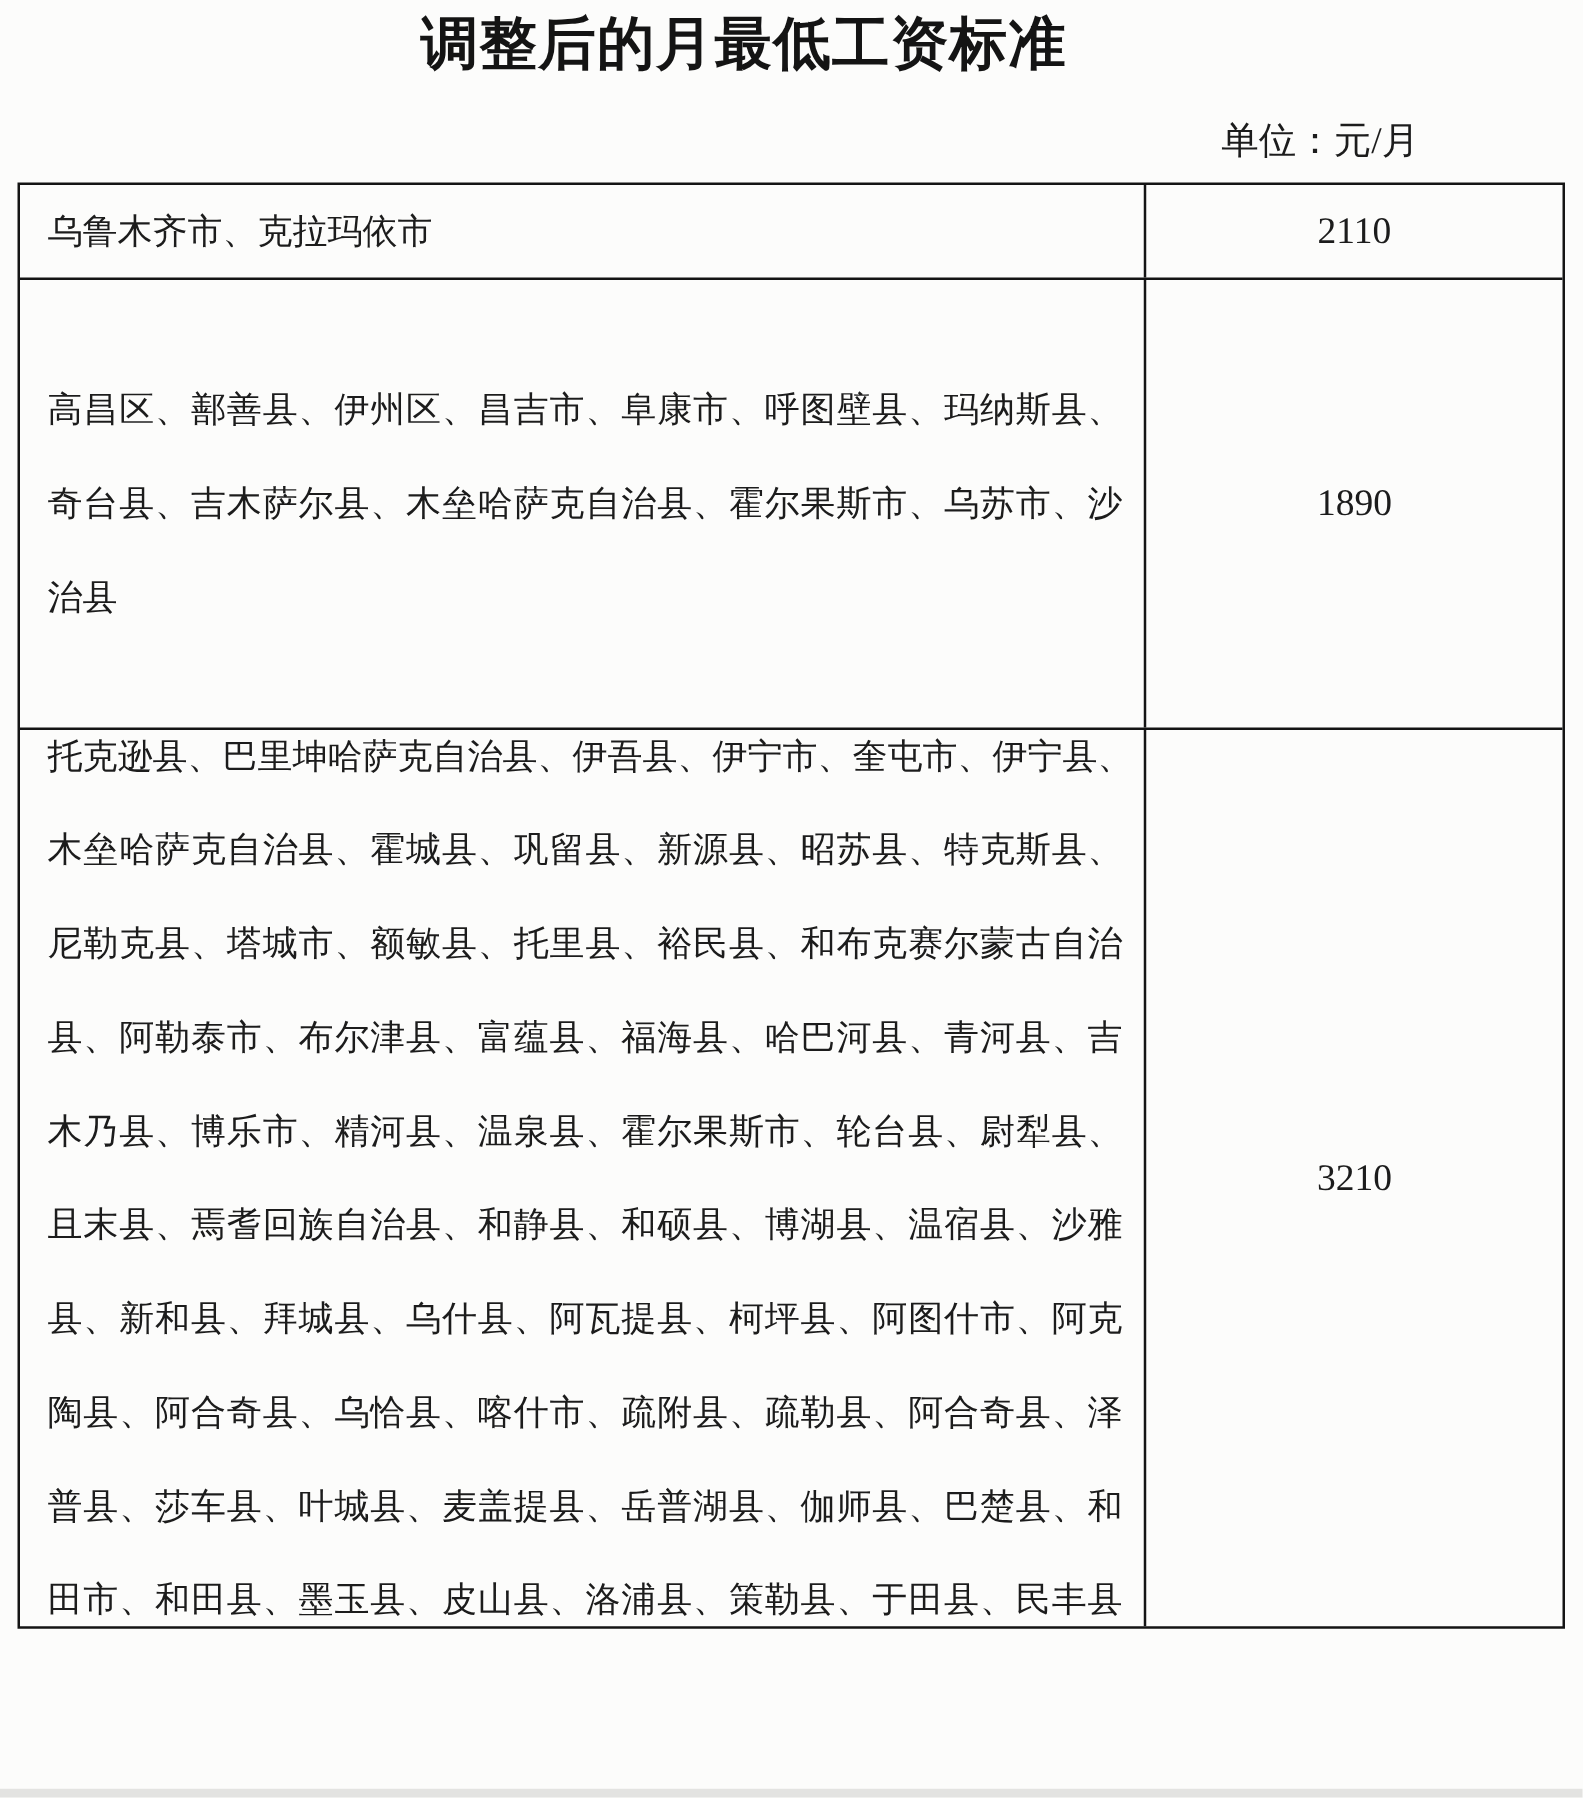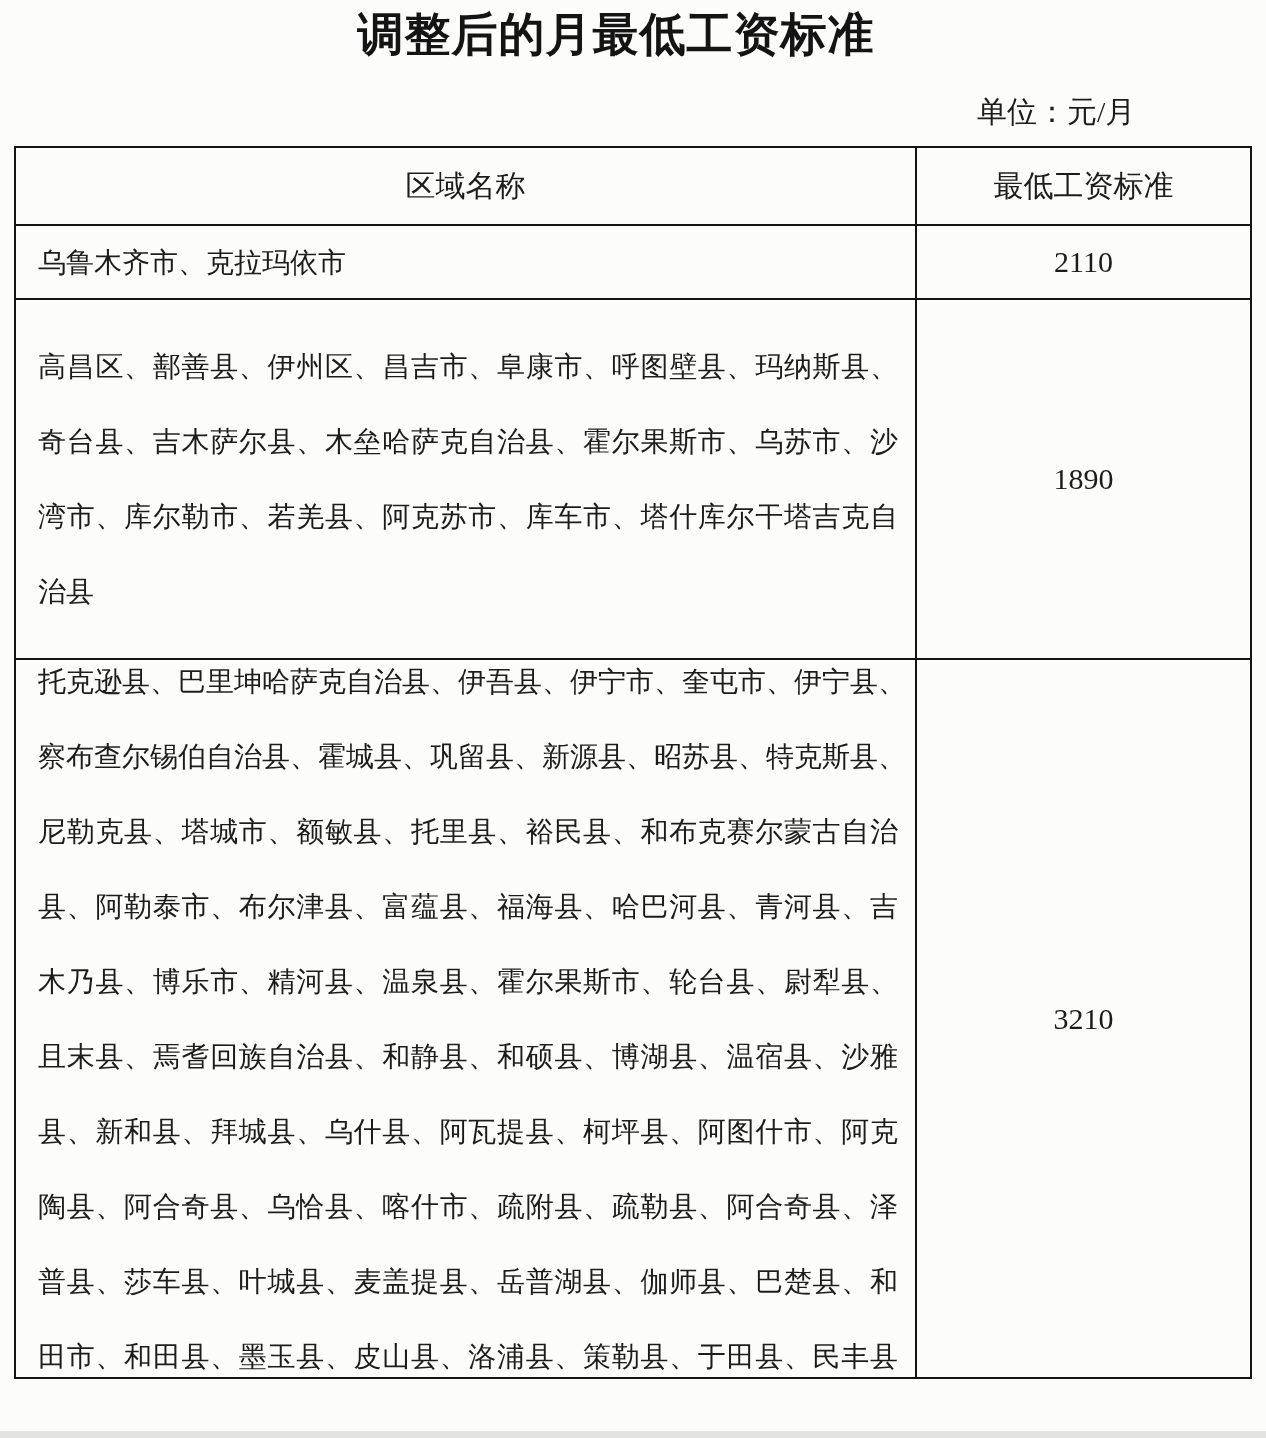--- a/index.html
+++ b/index.html
@@ -18,21 +18,20 @@
   .doc-title {
     position: absolute;
     left: 0;
     top: 4px;
     width: 1190px;
     text-align: center;
     font-size: 46px;
     font-weight: 700;
     letter-spacing: 1px;
     color: #141414;
-    margin-left: 21px;
   }
   .unit-label {
     position: absolute;
     left: 977px;
     top: 92px;
     font-size: 30px;
     color: #1c1c1c;
   }
   .wage-table {
     position: absolute;
@@ -104,46 +103,41 @@
 </style>
 </head>
 <body>
 
 <div class="doc-title">调整后的月最低工资标准</div>
 
 <div class="unit-label">单位：元/月</div>
 
 <div class="wage-table">
 
-  <div class="trow r-header">
-    <div class="cell region hdr">区域名称</div>
-    <div class="cell wage hdr">最低工资标准</div>
-  </div>
 
   <div class="trow r-1">
     <div class="cell region">
       <div class="rline">乌鲁木齐市、克拉玛依市</div>
     </div>
     <div class="cell wage">2110</div>
   </div>
 
   <div class="trow r-2">
     <div class="cell region">
       <div class="rline just">高昌区、鄯善县、伊州区、昌吉市、阜康市、呼图壁县、玛纳斯县、</div>
       <div class="rline just">奇台县、吉木萨尔县、木垒哈萨克自治县、霍尔果斯市、乌苏市、沙</div>
-      <div class="rline just">湾市、库尔勒市、若羌县、阿克苏市、库车市、塔什库尔干塔吉克自</div>
       <div class="rline">治县</div>
     </div>
     <div class="cell wage">1890</div>
   </div>
 
   <div class="trow r-3">
     <div class="cell region">
       <div class="rline just">托克逊县、巴里坤哈萨克自治县、伊吾县、伊宁市、奎屯市、伊宁县、</div>
-      <div class="rline just">察布查尔锡伯自治县、霍城县、巩留县、新源县、昭苏县、特克斯县、</div>
+      <div class="rline just">木垒哈萨克自治县、霍城县、巩留县、新源县、昭苏县、特克斯县、</div>
       <div class="rline just">尼勒克县、塔城市、额敏县、托里县、裕民县、和布克赛尔蒙古自治</div>
       <div class="rline just">县、阿勒泰市、布尔津县、富蕴县、福海县、哈巴河县、青河县、吉</div>
       <div class="rline just">木乃县、博乐市、精河县、温泉县、霍尔果斯市、轮台县、尉犁县、</div>
       <div class="rline just">且末县、焉耆回族自治县、和静县、和硕县、博湖县、温宿县、沙雅</div>
       <div class="rline just">县、新和县、拜城县、乌什县、阿瓦提县、柯坪县、阿图什市、阿克</div>
       <div class="rline just">陶县、阿合奇县、乌恰县、喀什市、疏附县、疏勒县、阿合奇县、泽</div>
       <div class="rline just">普县、莎车县、叶城县、麦盖提县、岳普湖县、伽师县、巴楚县、和</div>
       <div class="rline just">田市、和田县、墨玉县、皮山县、洛浦县、策勒县、于田县、民丰县</div>
     </div>
     <div class="cell wage">3210</div>

